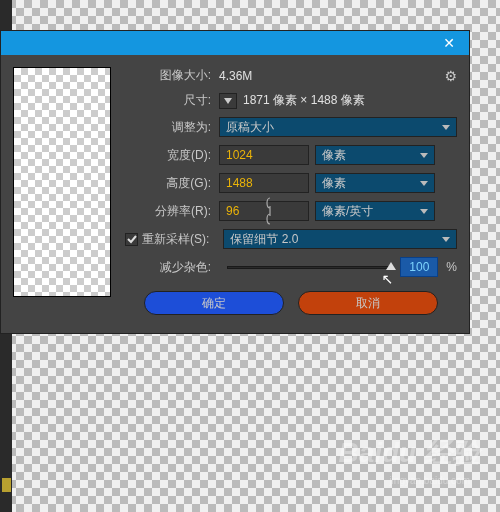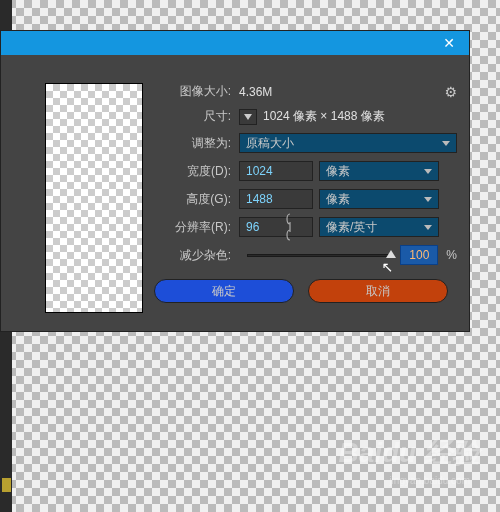--- a/index.html
+++ b/index.html
@@ -53,24 +53,23 @@
       justify-content: flex-end;
       padding-right: 8px;
     }
     .close-btn {
       color: #fff;
       font-size: 14px;
       cursor: pointer;
       padding: 0 6px;
     }
     .dialog-body {
-      padding: 28px 12px 18px 12px;
-      display: flex;
-      gap: 2px;
-      margin-left: 32px;
+      padding: 12px 12px 18px 12px;
+      display: flex;
+      gap: 14px;
     }
     .preview {
       width: 98px;
       height: 230px;
       background-image:
         linear-gradient(45deg, #ccc 25%, transparent 25%),
         linear-gradient(-45deg, #ccc 25%, transparent 25%),
         linear-gradient(45deg, transparent 75%, #ccc 75%),
         linear-gradient(-45deg, transparent 75%, #ccc 75%);
       background-size: 14px 14px;
@@ -126,23 +125,23 @@
       position: absolute;
       right: 6px; top: 7px;
       border-left: 4px solid transparent;
       border-right: 4px solid transparent;
       border-top: 5px solid #bbb;
     }
     .input-num {
       background: #3a3a3a;
       border: 1px solid #222;
       height: 20px;
-      width: 74px;
+      width: 90px;
       padding: 0 6px;
-      color: #7dd3fc;
+      color: #eab308;
       display: flex;
       align-items: center;
     }
     .link-icon {
       position: absolute;
       left: 136px;
       top: 126px;
       width: 18px; height: 36px;
       display: flex;
       align-items: center;
@@ -185,21 +184,21 @@
       position: absolute;
       right: -2px;
       top: 4px;
       color: #fff;
       font-size: 14px;
       pointer-events: none;
     }
     .slider-value {
       width: 38px; height: 20px;
       background: #1a5aa8;
-      color: #fdba74;
+      color: #7dd3fc;
       display: flex;
       align-items: center;
       justify-content: center;
       border: 1px solid #0a4088;
     }
     .pct { margin-left: 8px; }
     .btn-row {
       display: flex;
       gap: 14px;
       margin-top: 14px;
@@ -251,21 +250,21 @@
         <span class="val">4.36M</span>
         <span class="gear">⚙</span>
       </div>
       <div class="row">
         <span class="label">尺寸:</span>
         <span class="chevron-box">
           <svg width="8" height="6">
               <path d="M0 0 L8 0 L4 6 Z"></path>
             </svg>
         </span>
-        <span class="val">1024 像素 × 1488 像素</span>
+        <span class="val">1871 像素 × 1488 像素</span>
       </div>
       <div class="row">
         <span class="label">调整为:</span>
         <div class="select select-wide">
           <span>原稿大小</span>
         </div>
       </div>
 
       <div class="link-icon">
         <svg width="14" height="30">
@@ -293,20 +292,31 @@
       </div>
       <div class="row">
         <span class="label">分辨率(R):</span>
         <div class="input-num">
             <span>96</span>
           </div>
         <div class="select select-unit">
           <span>像素/英寸</span>
         </div>
       </div>
+      <div class="row resample-row">
+        <span class="checkbox">
+          <svg width="10" height="10">
+              <path d="M1 5 L4 8 L9 2"></path>
+            </svg>
+        </span>
+        <span class="label">重新采样(S):</span>
+        <div class="select select-wide" style="margin-left:6px;">
+          <span>保留细节 2.0</span>
+        </div>
+      </div>
       <div class="row slider-row">
         <span class="label">减少杂色:</span>
         <div class="slider-track">
           <div class="slider-thumb"></div>
           <span class="cursor-icon">↖</span>
         </div>
         <div class="slider-value">
             <span>100</span>
           </div>
         <span class="pct">%</span>

